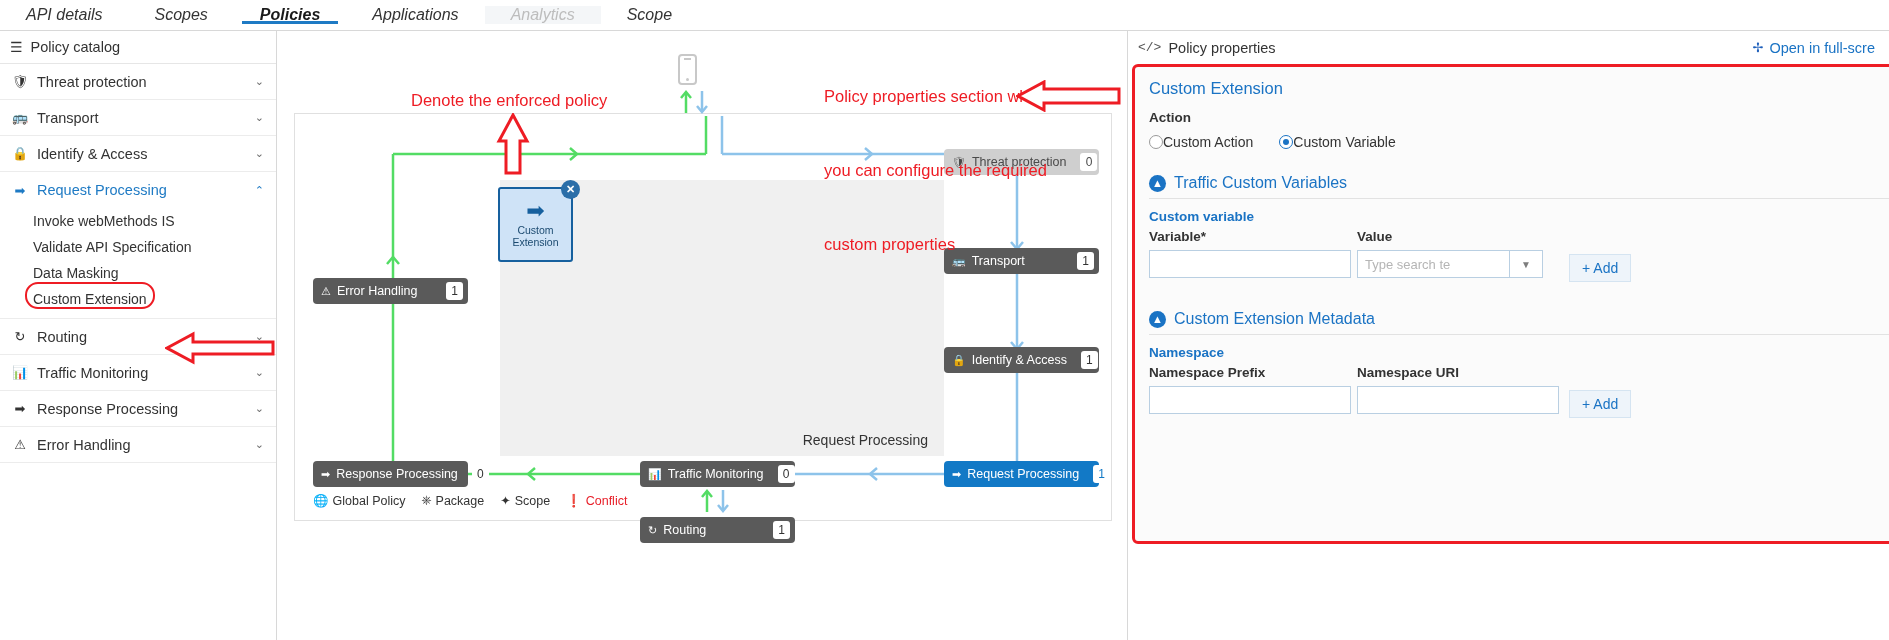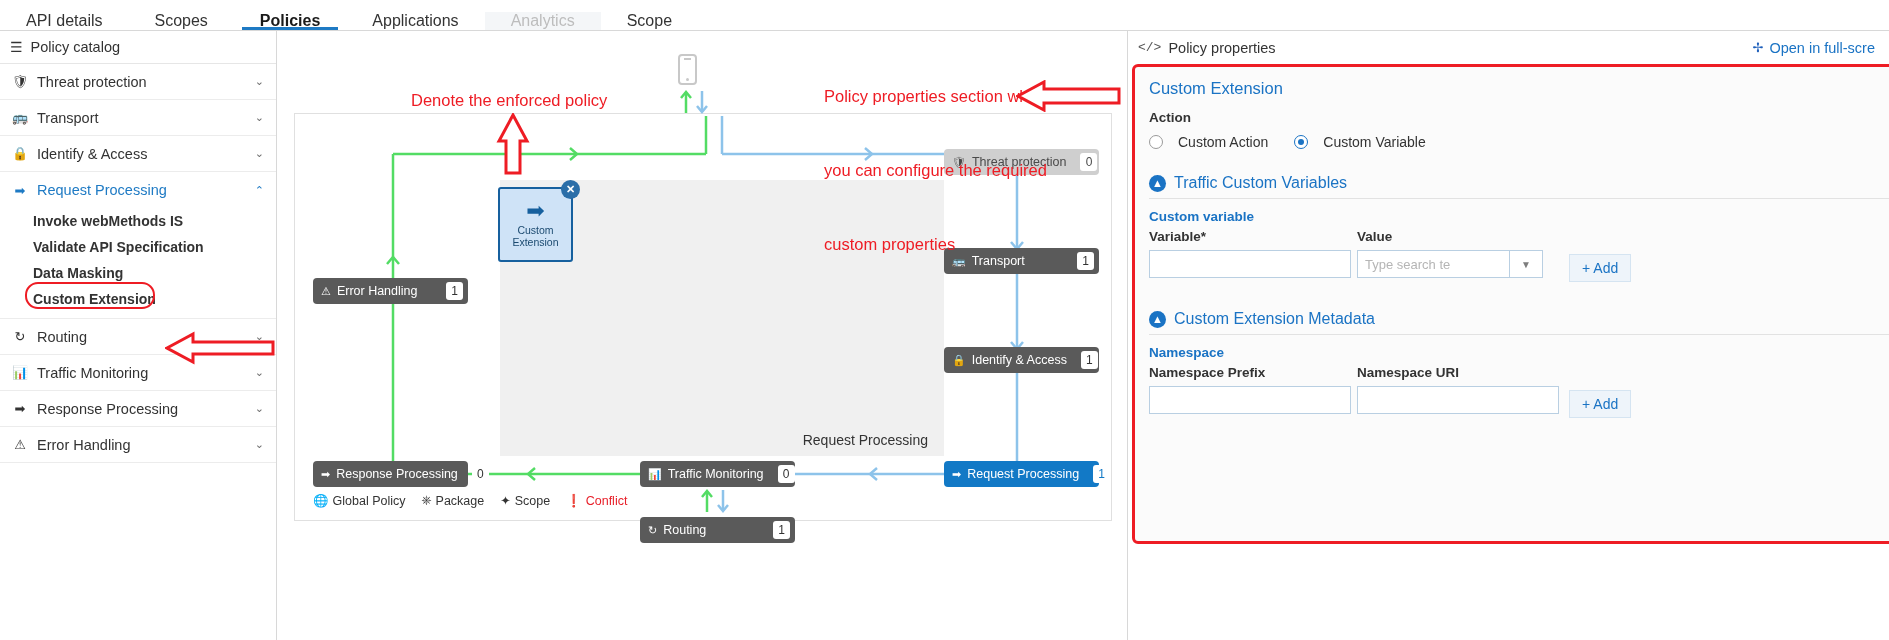--- a/index.html
+++ b/index.html
@@ -10,21 +10,21 @@
     overflow: hidden;
     position: relative;
     color: #333;
   }
 
   
   .tabbar {
     position: absolute; left: 0; top: 0; width: 1889px; height: 31px;
     background: #ffffff;
     border-bottom: 1px solid #d8d8d8;
-    display: flex; align-items: flex-end;
+    display: flex; align-items: center; font-style: italic;
   }
   .tab {
     display: flex; align-items: center; justify-content: center;
     padding: 0 26px;
     font-size: 16px; color: #333; white-space: nowrap;
     position: relative; cursor: pointer;
   }
   .tab.active { font-weight: bold; color: #1a1a1a; }
   .tab.active:after {
     content: ""; position: absolute; left: 8px; right: 8px; bottom: 0;
@@ -48,21 +48,21 @@
     padding: 0 12px 0 12px; border-bottom: 1px solid #ececec;
     font-size: 14.5px; cursor: pointer; color: #333;
   }
   .cat-row .ic { width: 16px; text-align: center; font-size: 13px; flex: 0 0 16px; color:#333; }
   .cat-row .lbl { flex: 1 1 auto; }
   .cat-row .chev { font-size: 11px; color: #6d6d6d; }
   .cat-row.expanded { color: #1e7ac4; border-bottom: none; }
   .cat-row.expanded .ic, .cat-row.expanded .chev { color: #1e7ac4; }
   .sub-row {
     height: 26px; display: flex; align-items: center;
-    padding-left: 33px; font-size: 14px; color: #333; cursor: pointer; font-weight: bold;
+    padding-left: 33px; font-size: 14px; color: #333; cursor: pointer;
   }
   .sub-row.highlight { position: relative; }
   .sub-row.highlight .hlbox {
     position: absolute; left: 25px; top: -4px; width: 130px; height: 27px;
     border: 2.5px solid #ee1c24; border-radius: 13px; pointer-events: none;
   }
   .sublist { border-bottom: 1px solid #ececec; padding-bottom: 6px; }
 
   
   .arrow-left-sm { position: absolute; left: 165px; top: 300px; }
@@ -163,21 +163,21 @@
 
   .rp-body {
     position: absolute; left: 4px; top: 33px; width: 900px; height: 480px;
     border: 3px solid #ee1c24; border-radius: 6px;
     background: #fbfbfb; padding: 12px 14px;
     overflow: hidden;
   }
   .rp-title { color: #1a73c4; font-size: 16.5px; margin-bottom: 12px; }
   .rp-sublabel { font-size: 13.5px; font-weight: bold; color: #333; margin-bottom: 9px; }
   .radio-row { display: flex; align-items: center; gap: 26px; margin-bottom: 24px; }
-  .radio-opt { display: flex; align-items: center; gap: 15px; font-size: 14px; color: #333; cursor: pointer; }
+  .radio-opt { display: flex; align-items: center; gap: 0; font-size: 14px; color: #333; cursor: pointer; }
   .rb { width: 14px; height: 14px; border-radius: 50%; border: 1.5px solid #9a9a9a; background: #fff; position: relative; flex: 0 0 14px; }
   .rb.on { border-color: #1a73c4; }
   .rb.on:after {
     content: ""; position: absolute; left: 3px; top: 3px; width: 6px; height: 6px;
     border-radius: 50%; background: #1a73c4;
   }
   .section-head {
     display: flex; align-items: center; gap: 8px;
     color: #1a73c4; font-size: 16px; margin-bottom: 6px;
   }

